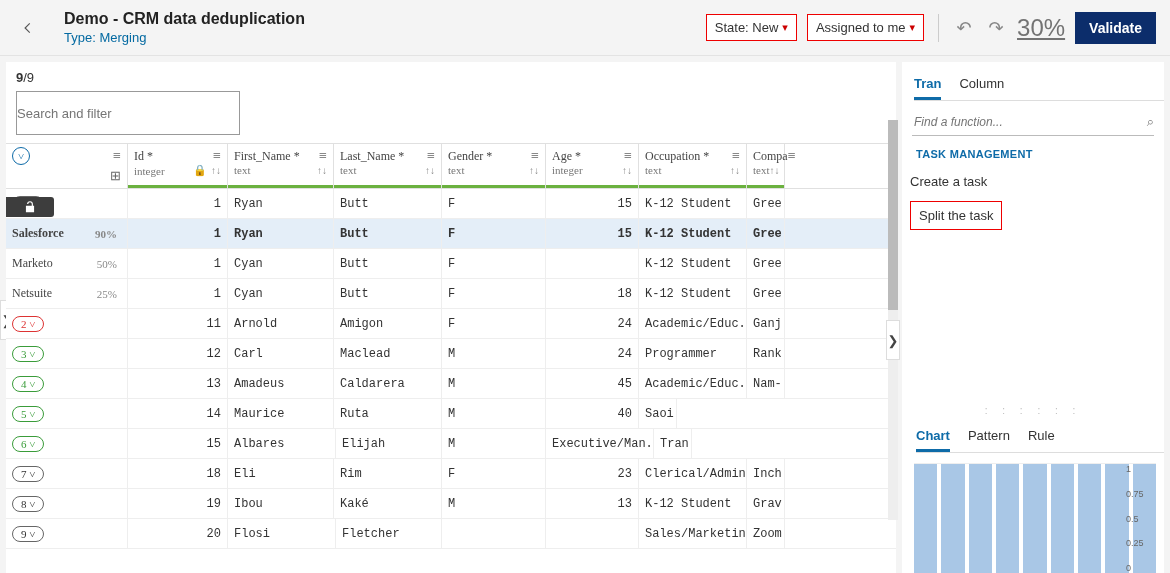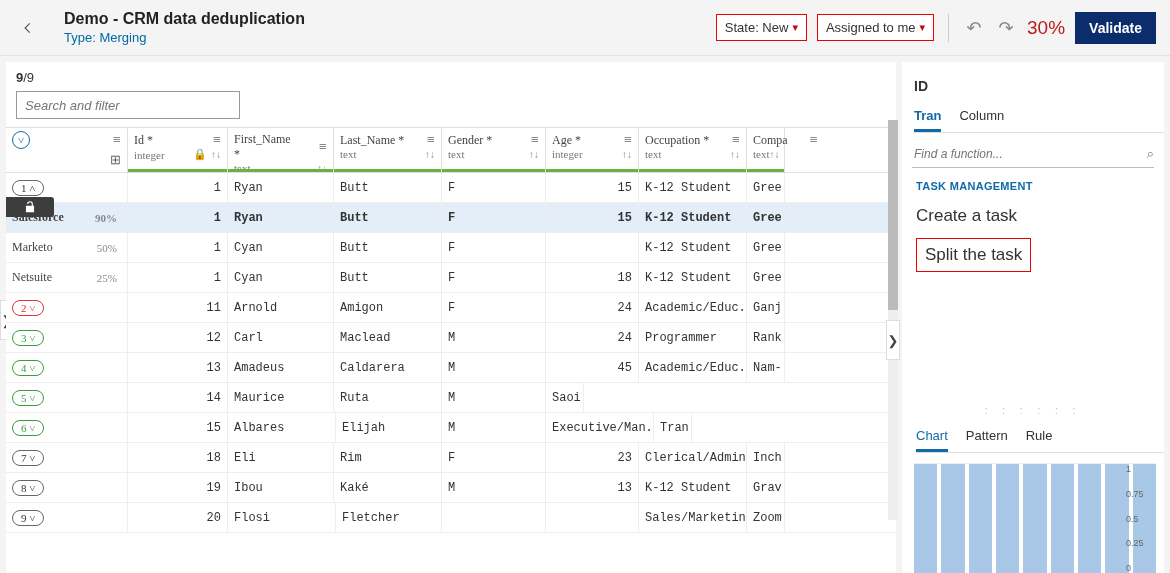--- a/index.html
+++ b/index.html
@@ -7,35 +7,35 @@
   .header { display:flex; align-items:center; height:56px; background:#f4f4f4; padding:0 14px; border-bottom:1px solid #e3e3e3;}
   .back { width:28px; height:28px; display:flex; align-items:center; justify-content:center; color:#555; cursor:pointer; }
   .title-block { margin-left:22px; flex:1; }
   .title { font-size:16px; font-weight:700; color:#222; }
   .subtitle { font-size:13px; color:#0369a1; margin-top:2px;}
   .hdr-right { display:flex; align-items:center; gap:10px; }
   .boxed { border:1px solid #e00; padding:5px 8px; background:#fff; display:flex; align-items:center; gap:4px; font-size:13px; color:#333; cursor:pointer;}
   .chev { color:#c00; font-size:11px; }
   .sep { width:1px; height:28px; background:#ccc; margin:0 4px;}
   .nav-arrow { color:#888; font-size:18px; width:22px; text-align:center; cursor:pointer;}
-  .pct { font-size:19px; color:#b91c1c; }
+  .pct { font-size:24px; color:#737373;text-decoration:underline; }
   .validate { background:#0c2d6b; color:#fff; padding:8px 14px; font-size:14px; font-weight:600; border:none; cursor:pointer;}
   .body { display:flex; height:calc(100% - 56px); }
   .main { flex:1; background:#fff; margin:6px 0 0 6px; padding:8px 0 0 0; position:relative; overflow:hidden;}
   .right-panel { width:262px; background:#fff; margin:6px 6px 0 6px; padding:10px 0 0 0; display:flex; flex-direction:column;}
   
   .counter { font-size:13px; margin-left:10px; }
   .counter b { font-weight:700;}
   .search { margin:6px 0 8px 10px; }
-  .search input { width:224px; height:28px; border:1px solid #999; padding:0 8px; font-size:13px; font-style:italic; color:#888;}
+  .search input { width:224px; height:44px; border:1px solid #999; padding:0 0; font-size:13px; color:#888;}
   
   .table { position:relative; font-family: "Courier New", monospace; font-size:12px; color:#333;}
   .thead { display:flex; height:46px; border-top:1px solid #e0e0e0; border-bottom:1px solid #e0e0e0; font-family:"Segoe UI"; }
   .col { border-right:1px solid #e0e0e0; position:relative; background:#fff;}
-  .col .lbl { font-size:12px; color:#444; padding:4px 6px 0 6px; display:flex; justify-content:space-between; align-items:center;gap:22px;}
+  .col .lbl { font-size:12px; color:#444; padding:4px 6px 0 6px; display:flex; justify-content:space-between; align-items:center;}
   .col .type { font-size:11px; color:#777; padding:0 6px 2px 6px; display:flex; justify-content:space-between; align-items:center;}
   .greenbar { position:absolute; bottom:0; left:0; right:0; height:3px; background:#6bb13f;}
   .menu-ico { color:#666; font-size:14px; }
   .sort-ico { color:#888; font-size:10px; }
   .lock-ico { color:#666; font-size:11px; margin-right:4px;}
   
   .c0 { width:122px; }
   .c1 { width:100px; }
   .c2 { width:106px; }
   .c3 { width:108px; }
@@ -62,26 +62,26 @@
   .vscroll { position:absolute; right:272px; top:120px; width:10px; height:400px; background:#eee;}
   .vscroll .thumb { position:absolute; top:0; width:100%; height:190px; background:#bbb;}
   
   .rp-title { font-size:14px; font-weight:600; color:#333; margin:6px 0 10px 12px;}
   .rp-tabs { display:flex; gap:18px; margin-left:12px; border-bottom:1px solid #ddd; font-size:13px;}
   .rp-tab { padding:4px 0 6px 0; cursor:pointer; }
   .rp-tab.active { color:#0e6ba8; border-bottom:3px solid #0e6ba8; font-weight:600;}
   .rp-search { margin:8px 10px 0 10px; display:flex; align-items:center; border-bottom:1px solid #bbb;}
   .rp-search input { flex:1; border:none; outline:none; font-style:italic; font-size:12px; padding:6px 2px; color:#888;}
   .rp-section { font-size:11px; color:#0e6ba8; font-weight:600; letter-spacing:.3px; margin:12px 0 8px 14px;}
-  .rp-item { font-size:17px; color:#333; margin:6px 14px; cursor:pointer;}
+  .rp-item { font-size:13px; color:#333; margin:6px 8px; cursor:pointer;}
   .rp-item.hl { border:1px solid #e00; padding:6px 8px; display:inline-block;}
   .drag-handle { text-align:center; color:#bbb; letter-spacing:6px; font-size:10px; margin-top:auto; padding:4px 0;}
   .rp-lower-tabs { display:flex; gap:18px; margin:4px 0 0 14px; font-size:13px; border-bottom:1px solid #ddd;}
   .rp-ltab { padding:4px 0 6px 0; cursor:pointer;}
-  .rp-ltab.active { color:#0e6ba8; border-bottom:3px solid #0e6ba8; font-weight:400;}
+  .rp-ltab.active { color:#0e6ba8; border-bottom:3px solid #0e6ba8; font-weight:700;}
   .mini-chart { position:relative; height:110px; margin:10px 8px 0 12px; display:flex; align-items:flex-end; gap:4px; border-top:1px solid #eee;}
   .mini-chart .bar { flex:1; background:#a9c7e6;}
   .mini-chart .yaxis { position:absolute; right:-4px; top:0; bottom:0; width:34px; font-size:9px; color:#666; display:flex; flex-direction:column; justify-content:space-between; align-items:flex-start;}
   svg.ico { width:14px; height:14px; }
 </style>
 </head>
 <body>
 
 <div class="header">
   <div class="back">
@@ -309,20 +309,21 @@
             <div class="cell c7">Nam-</div>
           </div>
           <div class="row">
             <div class="cell c0" style="display:flex">
               <span class="pill green">5 ˅</span>
             </div>
             <div class="cell c1 num">14</div>
             <div class="cell c2">Maurice</div>
             <div class="cell c3">Ruta</div>
             <div class="cell c4">M</div>
+            <div class="cell c5 num">40</div>
             <div class="cell c7">Saoi</div>
           </div>
           <div class="row">
             <div class="cell c0" style="display:flex">
               <span class="pill green">6 ˅</span>
             </div>
             <div class="cell c1 num">15</div>
             <div class="cell c3">Albares</div>
             <div class="cell c2">Elijah</div>
             <div class="cell c4">M</div>
@@ -369,21 +370,20 @@
     </div>
   </div>
 
   <div class="vscroll">
       <div class="thumb"></div>
     </div>
 
   <div class="right-expand" style="right:270px">❯</div>
 
   <div class="right-panel">
-    <div class="rp-title">ID</div>
     <div class="rp-tabs" id="rp-tabs">
         <span class="rp-tab active">Tran</span>
         <span class="rp-tab">Column</span>
       </div>
     <div class="rp-search">
       <input type="text" placeholder="Find a function..." style="">
       <span style="color:#777">⌕</span>
     </div>
     <div class="rp-section">TASK MANAGEMENT</div>
     <div id="rp-items"><div class="rp-item">Create a task</div><div class="rp-item hl">Split the task</div></div>

